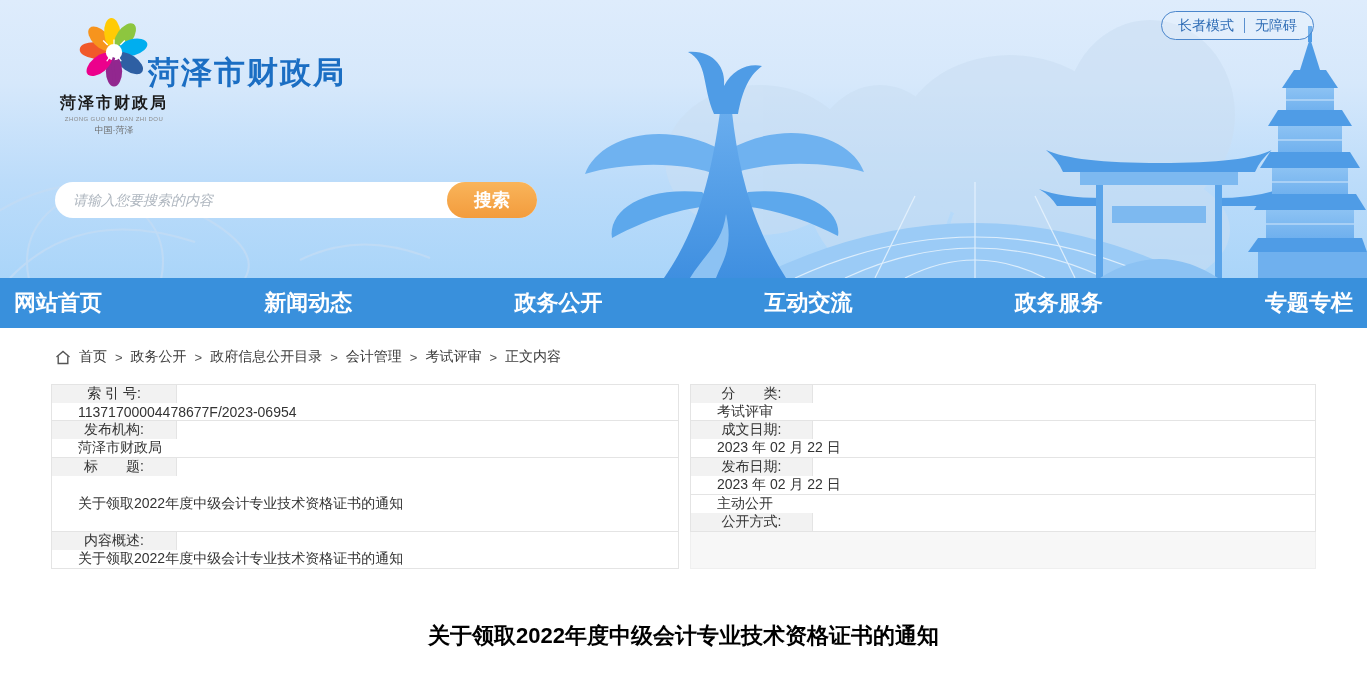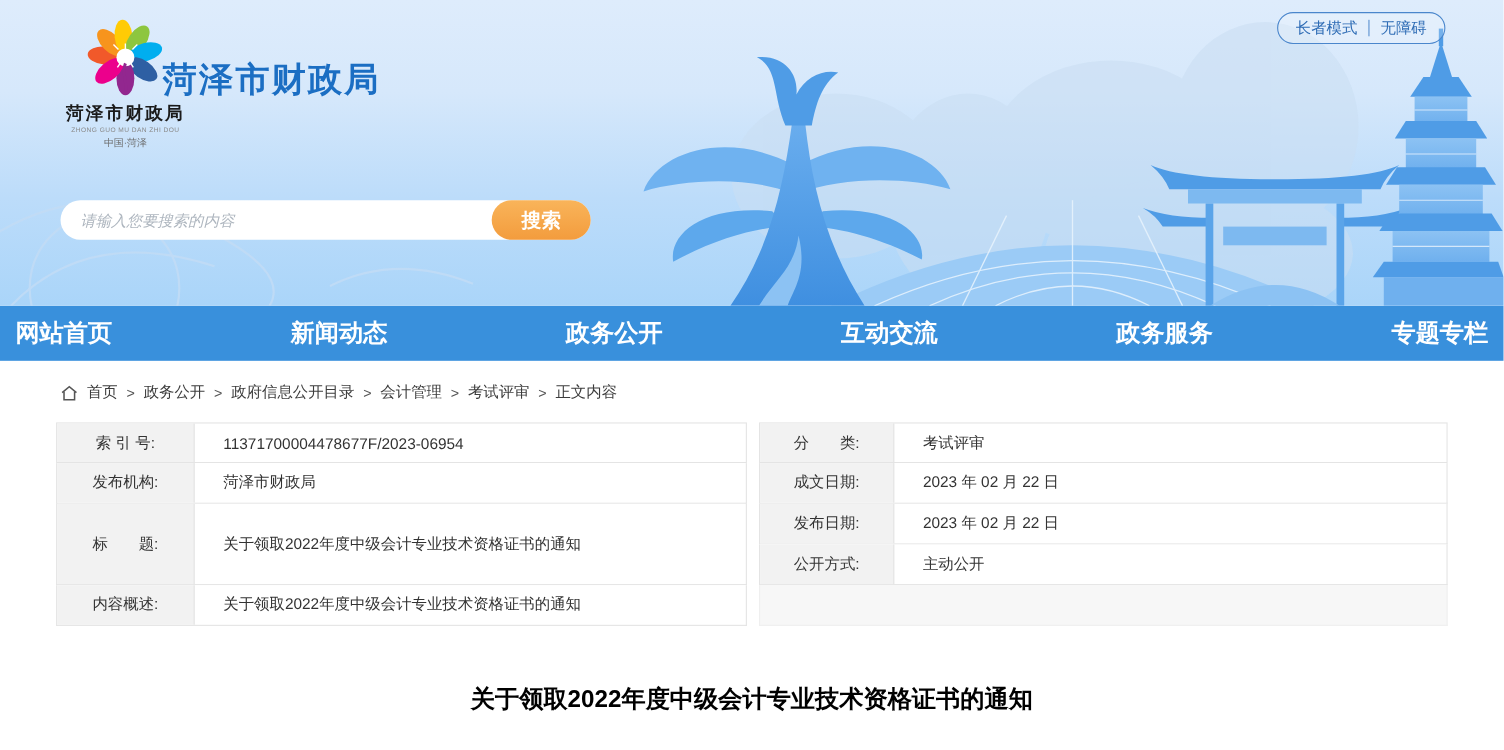--- a/index.html
+++ b/index.html
@@ -70,21 +70,21 @@
   }
   .home-icon { display:flex; align-items:center; }
   .crumb { color:#3c3c3c; cursor:pointer; white-space:nowrap; }
   .crumb.current { cursor:default; }
   .sep { color:#555; font-size:13px; }
 
   
   .info-table { display:flex; gap:11px; margin:16px 0 0 51px; width:1265px; }
   .t-left  { width:628px; }
   .t-right { width:626px; }
-  .t-row { display:flex; border:1px solid #e4e4e4; border-top:none; background:#fff; }
+  .t-row { display:flex; border:1px solid #e4e4e4; border-top:none; background:#fff;flex-direction:column; }
   .t-col .t-row:first-child { border-top:1px solid #e4e4e4; }
   .t-row .label {
     background:#f2f2f2; border-right:1px solid #e4e4e4;
     display:flex; align-items:center; justify-content:center;
     font-size:14px; color:#333; flex-shrink:0; white-space:pre;
   }
   .t-left  .label { width:125px; }
   .t-right .label { width:122px; }
   .t-row .value {
     flex:1; display:flex; align-items:center; padding-left:26px;
@@ -284,20 +284,20 @@
     </div>
     <div class="t-row h-n">
       <div class="cell label">成文日期:</div>
       <div class="cell value">2023 年 02 月 22 日</div>
     </div>
     <div class="t-row h-n">
       <div class="cell label">发布日期:</div>
       <div class="cell value">2023 年 02 月 22 日</div>
     </div>
     <div class="t-row h-n">
+      <div class="cell value">主动公开</div>
       <div class="cell label">公开方式:</div>
-      <div class="cell value">主动公开</div>
     </div>
     <div class="t-row empty"></div>
   </div>
 </div>
 
 <h2 class="article-title">关于领取2022年度中级会计专业技术资格证书的通知</h2>
 
 </body></html>

